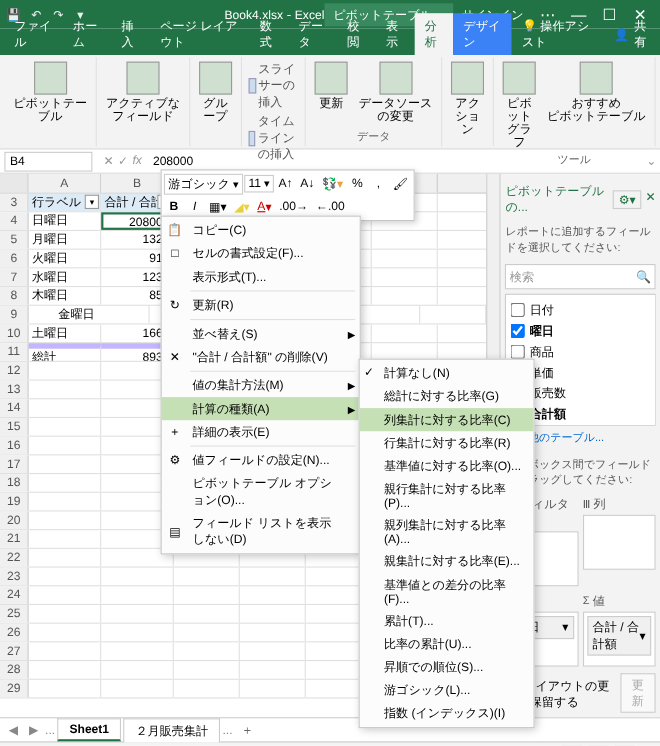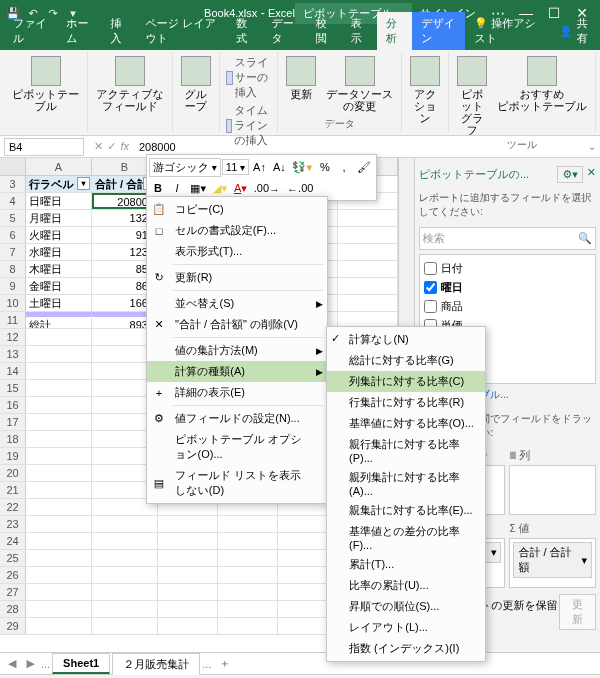--- a/index.html
+++ b/index.html
@@ -33,21 +33,21 @@
 .fx-drop{width:16px;text-align:center;color:#999}
 .main{display:flex;height:494px}
 .sheet{flex:1;display:flex;flex-direction:column;position:relative}
 .colhdr{display:flex;height:18px;background:#f0f0f0;border-bottom:1px solid #ccc}
 .colhdr .corner{width:26px;border-right:1px solid #ccc;background:#e8e8e8}
 .colhdr .ch{border-right:1px solid #ccc;text-align:center;line-height:18px;color:#555;background:#f0f0f0}
 .grid{flex:1;overflow:hidden;position:relative}
 .row{display:flex;height:17px;border-bottom:1px solid #e0e0e0}
 .rh{width:26px;background:#f0f0f0;border-right:1px solid #ccc;text-align:center;color:#555;line-height:17px}
 .cell{border-right:1px solid #e0e0e0;padding:0 3px;line-height:17px;overflow:hidden;white-space:nowrap}
-.cell.hdr{background:#ddebf7;font-weight:bold;position:relative}
+.cell.hdr{background:#ddebf7;font-weight:normal;position:relative}
 .cell.hdr .dd{position:absolute;right:1px;top:1px;width:13px;height:13px;border:1px solid #999;background:#fff;font-size:8px;text-align:center;line-height:11px}
 .cell.sel{border:2px solid #217346;padding:0 2px;line-height:14px}
 .cell.total{font-weight:normal;border-top:5px solid #c4b5fd}
 .cell.num{text-align:right}
 .sheet-scroll-y{width:16px;background:#f0f0f0;border-left:1px solid #ccc}
 .fieldpane{width:188px;background:#f3f3f3;border-left:1px solid #ccc;display:flex;flex-direction:column;padding:4px}
 .fieldpane h3{color:#217346;font-size:16px;font-weight:normal;padding:4px 0;display:flex;align-items:center;justify-content:space-between}
 .fieldpane .sub{font-size:10px;color:#555;padding:4px 0}
 .fieldpane .search{border:1px solid #ccc;background:#fff;padding:3px;margin:4px 0;display:flex;align-items:center;color:#999}
 .fieldlist{background:#fff;border:1px solid #ccc;padding:4px;height:130px;overflow:auto}
@@ -279,21 +279,21 @@
           <div class="rh">8</div>
           <div class="cell" style="width: 66px;">木曜日</div>
           <div class="cell num" style="width: 66px;">850</div>
           <div class="cell" style="width: 60px;"></div>
           <div class="cell" style="width: 60px;"></div>
           <div class="cell" style="width: 60px;"></div>
           <div class="cell" style="width: 60px;"></div>
         </div>
         <div class="row">
           <div class="rh">9</div>
-          <div class="cell" style="width: 66px;">金曜日</div>
+          <div class="cell" style="width: 86px; margin-left: 24px;">金曜日</div>
           <div class="cell num" style="width: 66px;">865</div>
           <div class="cell" style="width: 60px;"></div>
           <div class="cell" style="width: 60px;"></div>
           <div class="cell" style="width: 60px;"></div>
           <div class="cell" style="width: 60px;"></div>
         </div>
         <div class="row">
           <div class="rh">10</div>
           <div class="cell" style="width: 66px;">土曜日</div>
           <div class="cell num" style="width: 66px;">1665</div>
@@ -664,15 +664,15 @@
     <div class="mi hl"><span>列集計に対する比率(C)</span></div>
     <div class="mi"><span>行集計に対する比率(R)</span></div>
     <div class="mi"><span>基準値に対する比率(O)...</span></div>
     <div class="mi"><span>親行集計に対する比率(P)...</span></div>
     <div class="mi"><span>親列集計に対する比率(A)...</span></div>
     <div class="mi"><span>親集計に対する比率(E)...</span></div>
     <div class="mi"><span>基準値との差分の比率(F)...</span></div>
     <div class="mi"><span>累計(T)...</span></div>
     <div class="mi"><span>比率の累計(U)...</span></div>
     <div class="mi"><span>昇順での順位(S)...</span></div>
-    <div class="mi"><span>レイアウト(L)...</span></div>
+    <div class="mi"><span>游ゴシック(L)...</span></div>
     <div class="mi"><span>指数 (インデックス)(I)</span></div>
   </div>
 
 </body></html>

